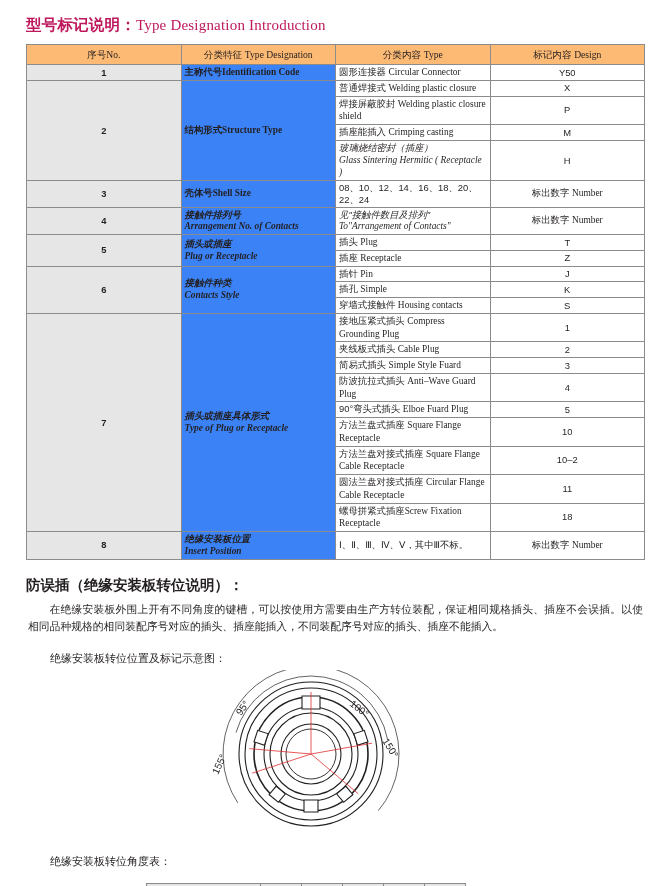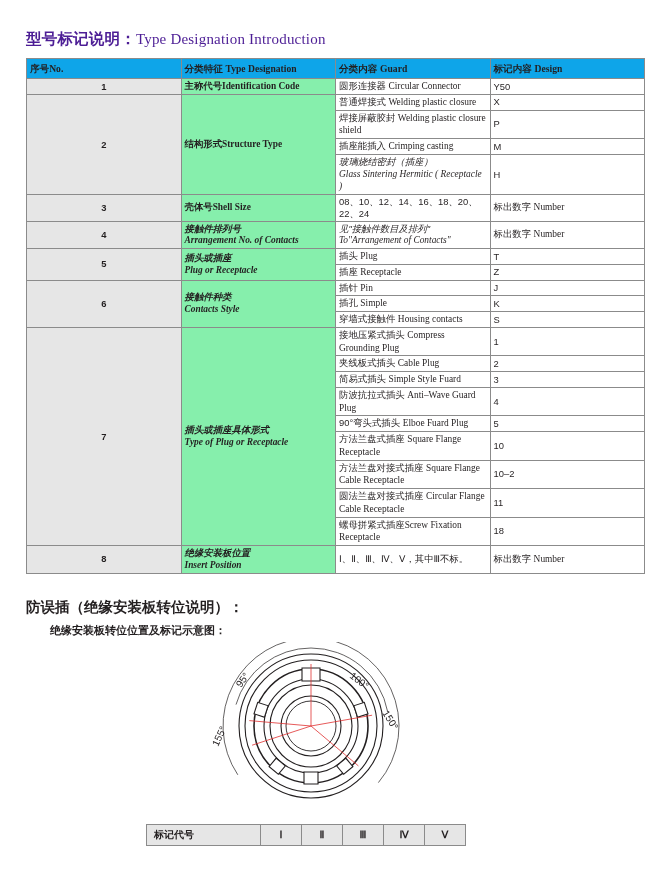--- a/index.html
+++ b/index.html
@@ -19,22 +19,22 @@
     position: relative;
     width: 671px;
     height: 886px;
     box-sizing: border-box;
     padding: 0 26px;
   }
   
   .doc-title {
     font-size: 15.5px;
     font-weight: bold;
-    color: #4c1d95;
-    padding-top: 29px;
+    color: #be185d;
+    padding-top: 15px;
     padding-bottom: 8px;
     letter-spacing: 0.2px;
   }
   .doc-title .en {
     font-weight: normal;
     font-size: 15px;
   }
   
   table.main {
     border-collapse: collapse;
@@ -42,66 +42,68 @@
     table-layout: fixed;
     font-size: 9.4px;
   }
   table.main td, table.main th {
     border: 1px solid #8b8b8b;
     padding: 1px 3px;
     vertical-align: middle;
     line-height: 1.25;
   }
   table.main thead td {
-    background: #0ea5e9;
-    font-weight: bold;
+    background: #fdba74;
+    text-align: center;
+    font-weight: normal;
     height: 17px;
     font-size: 9.6px;
   }
   td.c-no {
     background: #e6e6e6;
     text-align: center;
     width: 33px;
     font-weight: bold;
   }
   td.c-feat {
-    background: #86efac;
+    background: #3b82f6;
     width: 127px;
     padding-left: 6px;
     font-weight: bold;
   }
   td.c-cont {
     width: 328px;
     padding-left: 5px;
   }
   td.c-des {
     width: 115px;
+    text-align: center;
   }
   .en {
     font-family: "Liberation Serif", serif;
   }
   .twoline { line-height: 1.3; font-style: italic; }
   
   .sec-title {
     font-size: 14.5px;
     font-weight: bold;
-    margin-top: 24px;
+    margin-top: 16px;
     margin-bottom: 6px;
   }
   .para {
     font-size: 10.8px;
     line-height: 1.62;
     text-indent: 2em;
     margin: 0 2px 0 2px;
     text-align: justify;
   }
   .sub-label {
     font-size: 11px;
-    font-weight: bold;
-    margin-top: 4px;
+    font-weight: normal;
+    margin-top: 16px;
     margin-left: 24px;
   }
   
   .drawing-wrap {
     width: 619px;
     height: 168px;
     position: relative;
     margin-top: 4px;
   }
   
@@ -148,21 +150,21 @@
   <table class="main">
     <thead>
       <tr>
         <td>
           <span>序号</span><span class="en">No.</span>
         </td>
         <td>
           <span>分类特征</span>&nbsp;<span class="en">Type Designation</span>
         </td>
         <td>
-          <span>分类内容</span>&nbsp;<span class="en">Guard</span>
+          <span>分类内容</span>&nbsp;<span class="en">Type</span>
         </td>
         <td>
           <span>标记内容</span>&nbsp;<span class="en">Design</span>
         </td>
       </tr>
     </thead>
     <tbody>
 
       <tr>
         <td class="c-no">1</td>
@@ -346,20 +348,21 @@
         </td>
         <td class="c-des">
           <span>标出数字</span>&nbsp;<span class="en">Number</span>
         </td>
       </tr>
 
     </tbody>
   </table>
 
   <div class="sec-title">防误插（绝缘安装板转位说明）：</div>
+  <div class="para">在绝缘安装板外围上开有不同角度的键槽，可以按使用方需要由生产方转位装配，保证相同规格插头、插座不会误插。以使相同品种规格的相同装配序号对应的插头、插座能插入，不同装配序号对应的插头、插座不能插入。</div>
 
   <div class="sub-label">绝缘安装板转位位置及标记示意图：</div>
 
   <div class="drawing-wrap">
     <svg width="619" height="168" viewBox="0 0 619 168">
       <g transform="translate(285,84)">
 
         <circle cx="0" cy="0" r="72" fill="none" stroke="#231f20" stroke-width="1.1"></circle>
         <circle cx="0" cy="0" r="66" fill="none" stroke="#231f20" stroke-width="1.1"></circle>
         <circle cx="0" cy="0" r="57" fill="none" stroke="#231f20" stroke-width="1.6"></circle>
@@ -394,20 +397,21 @@
         </g>
 
         <text x="-93" y="21" font-family="Liberation Sans, sans-serif" font-size="10" fill="#231f20" transform="rotate(-65,-93,21)">155°</text>
         <text x="-70" y="-38" font-family="Liberation Sans, sans-serif" font-size="10" fill="#231f20" transform="rotate(-55,-70,-38)">95°</text>
         <text x="38" y="-49" font-family="Liberation Sans, sans-serif" font-size="10" fill="#231f20" transform="rotate(38,38,-49)">100°</text>
         <text x="71" y="-13" font-family="Liberation Sans, sans-serif" font-size="10" fill="#231f20" transform="rotate(58,71,-13)">150°</text>
       </g>
     </svg>
   </div>
 
+  <div class="sub-label">绝缘安装板转位角度表：</div>
 
   <div class="bottom-wrap">
     <table class="bot">
       <tbody>
         <tr class="r0">
           <td class="hdr">标记代号</td>
           <td class="val">Ⅰ</td>
           <td class="val">Ⅱ</td>
           <td class="val">Ⅲ</td>
           <td class="val">Ⅳ</td>

